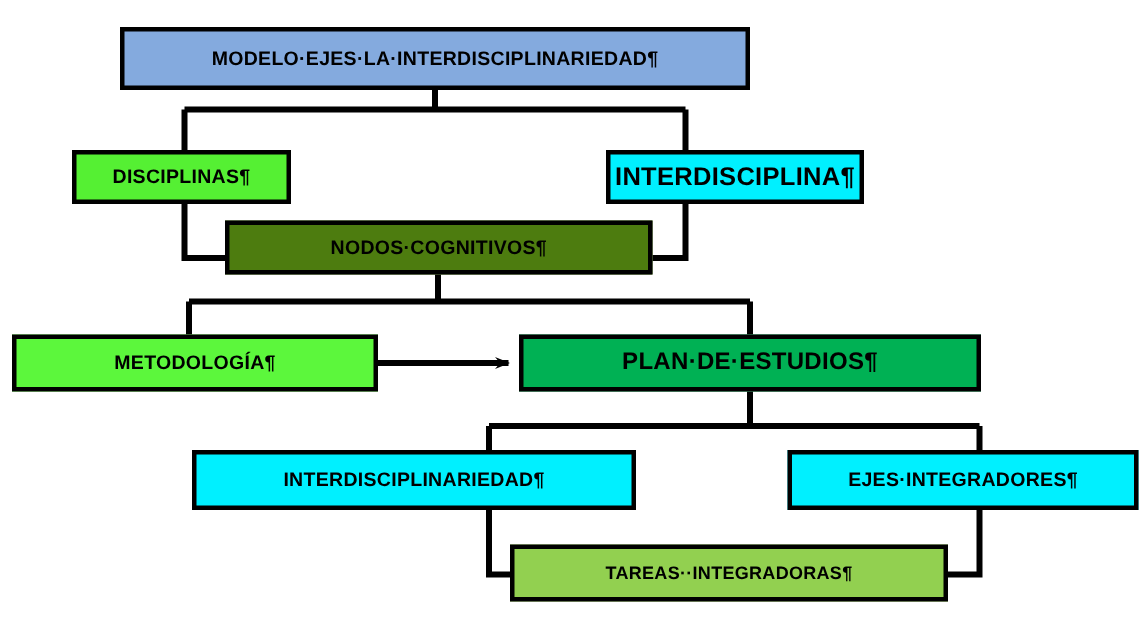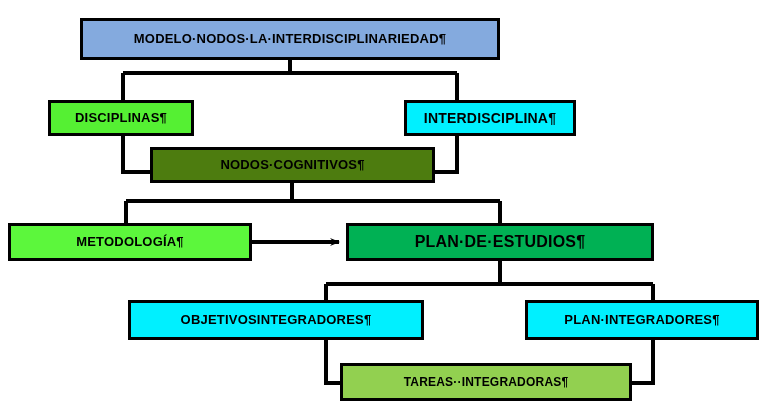--- a/index.html
+++ b/index.html
@@ -67,48 +67,48 @@
     <path d="M 252,242 L 339,242" stroke="#000000" stroke-width="4" fill="none" marker-end="url(#arrowhead)"></path>
 
     <path d="M 500,261 L 500,284 M 326,284 L 653,284 M 326,284 L 326,300 M 653,284 L 653,300" stroke="#000000" stroke-width="4" fill="none"></path>
 
     <path d="M 326,340 L 326,383 L 340,383" stroke="#000000" stroke-width="4" fill="none"></path>
 
     <path d="M 653,340 L 653,383 L 632,383" stroke="#000000" stroke-width="4" fill="none"></path>
   </svg>
 
   <div class="node" id="node-modelo" style="left:80px; top:18px; width:420px; height:42px; background:#84AADE; font-size:13px;">
-    <span class="node-label">MODELO·NODOS·LA·INTERDISCIPLINARIEDAD¶</span>
+    <span class="node-label">MODELO·EJES·LA·INTERDISCIPLINARIEDAD¶</span>
   </div>
 
   <div class="node" id="node-disciplinas" style="left:48px; top:100px; width:146px; height:36px; background:#55F033; font-size:13px;">
     <span class="node-label">DISCIPLINAS¶</span>
   </div>
 
-  <div class="node" id="node-interdisciplina" style="left:404px; top:100px; width:172px; height:36px; background:#00F0FF; font-size:14px;">
+  <div class="node" id="node-interdisciplina" style="left:404px; top:100px; width:172px; height:36px; background:#00F0FF; font-size:17px;">
     <span class="node-label">INTERDISCIPLINA¶</span>
   </div>
 
   <div class="node" id="node-nodos" style="left:150px; top:147px; width:285px; height:36px; background:#4d7c0f; font-size:13px;">
     <span class="node-label">NODOS·COGNITIVOS¶</span>
   </div>
 
   <div class="node" id="node-metodologia" style="left:8px; top:223px; width:244px; height:38px; background:#5CF73C; font-size:13px;">
     <span class="node-label">METODOLOGÍA¶</span>
   </div>
 
   <div class="node" id="node-plan" style="left:346px; top:223px; width:308px; height:38px; background:#00B154; font-size:16px;">
     <span class="node-label">PLAN·DE·ESTUDIOS¶</span>
   </div>
 
   <div class="node" id="node-objetivos" style="left:128px; top:300px; width:296px; height:40px; background:#00F0FF; font-size:13px;">
-    <span class="node-label">OBJETIVOSINTEGRADORES¶</span>
+    <span class="node-label">INTERDISCIPLINARIEDAD¶</span>
   </div>
 
   <div class="node" id="node-ejes" style="left:525px; top:300px; width:234px; height:40px; background:#00F0FF; font-size:13px;">
-    <span class="node-label">PLAN·INTEGRADORES¶</span>
+    <span class="node-label">EJES·INTEGRADORES¶</span>
   </div>
 
   <div class="node" id="node-tareas" style="left:340px; top:363px; width:292px; height:38px; background:#92D050; font-size:12px;">
     <span class="node-label">TAREAS··INTEGRADORAS¶</span>
   </div>
 
 </div>
 
 </body></html>

